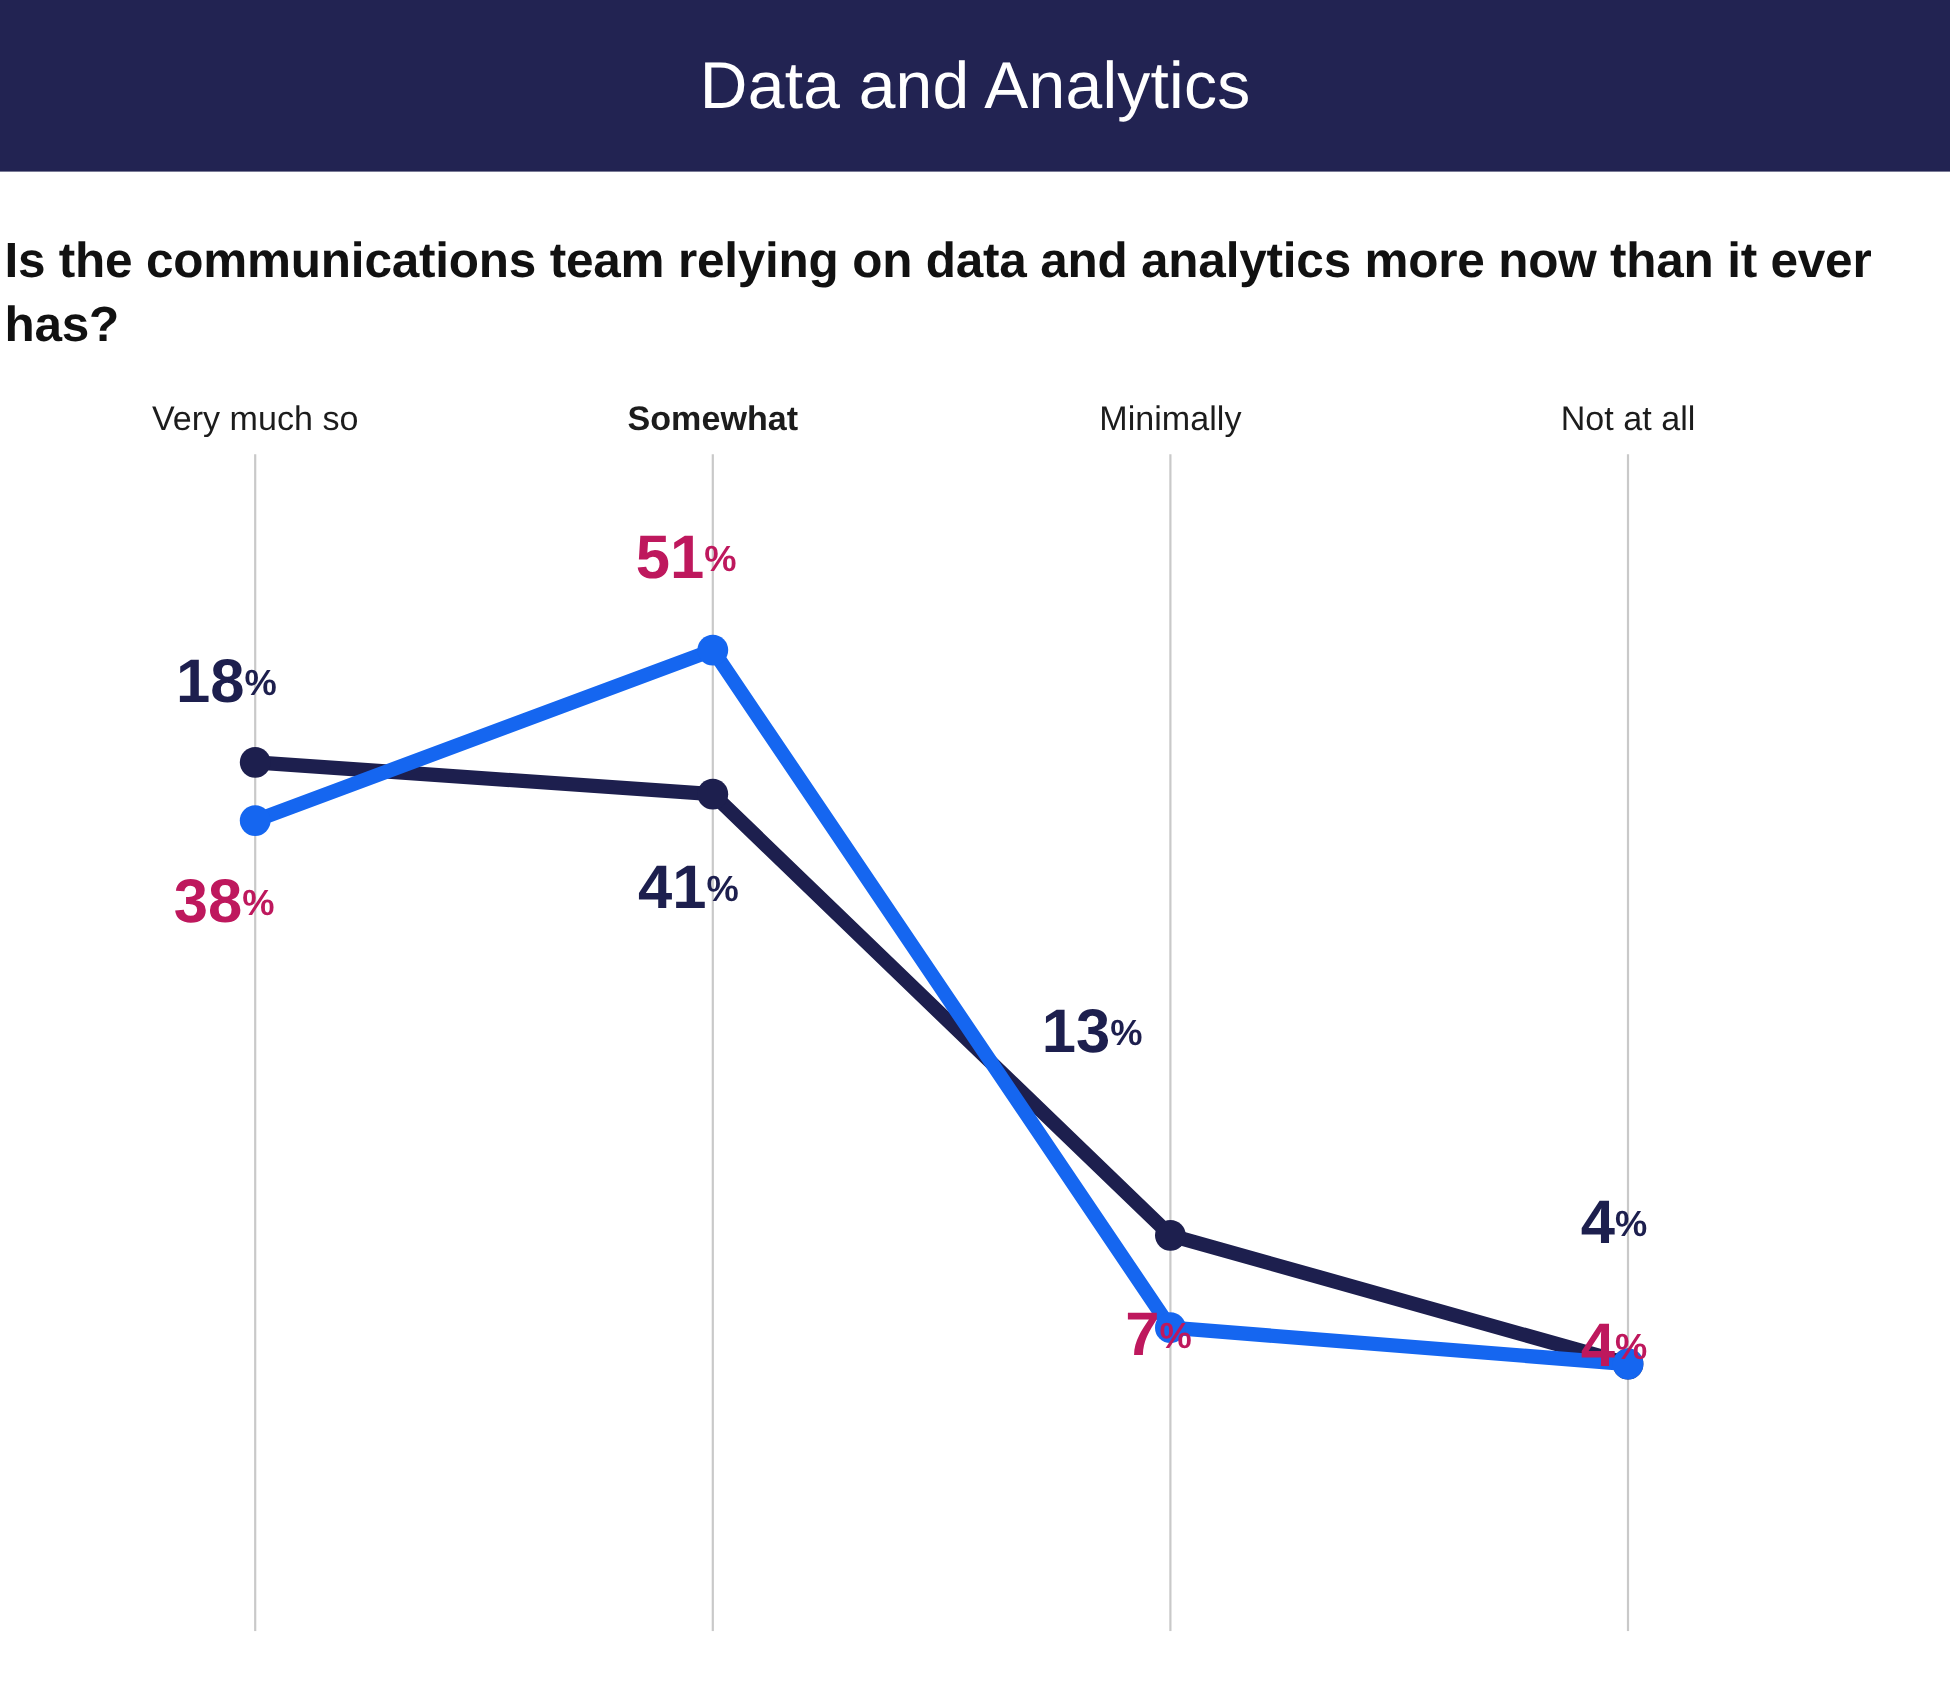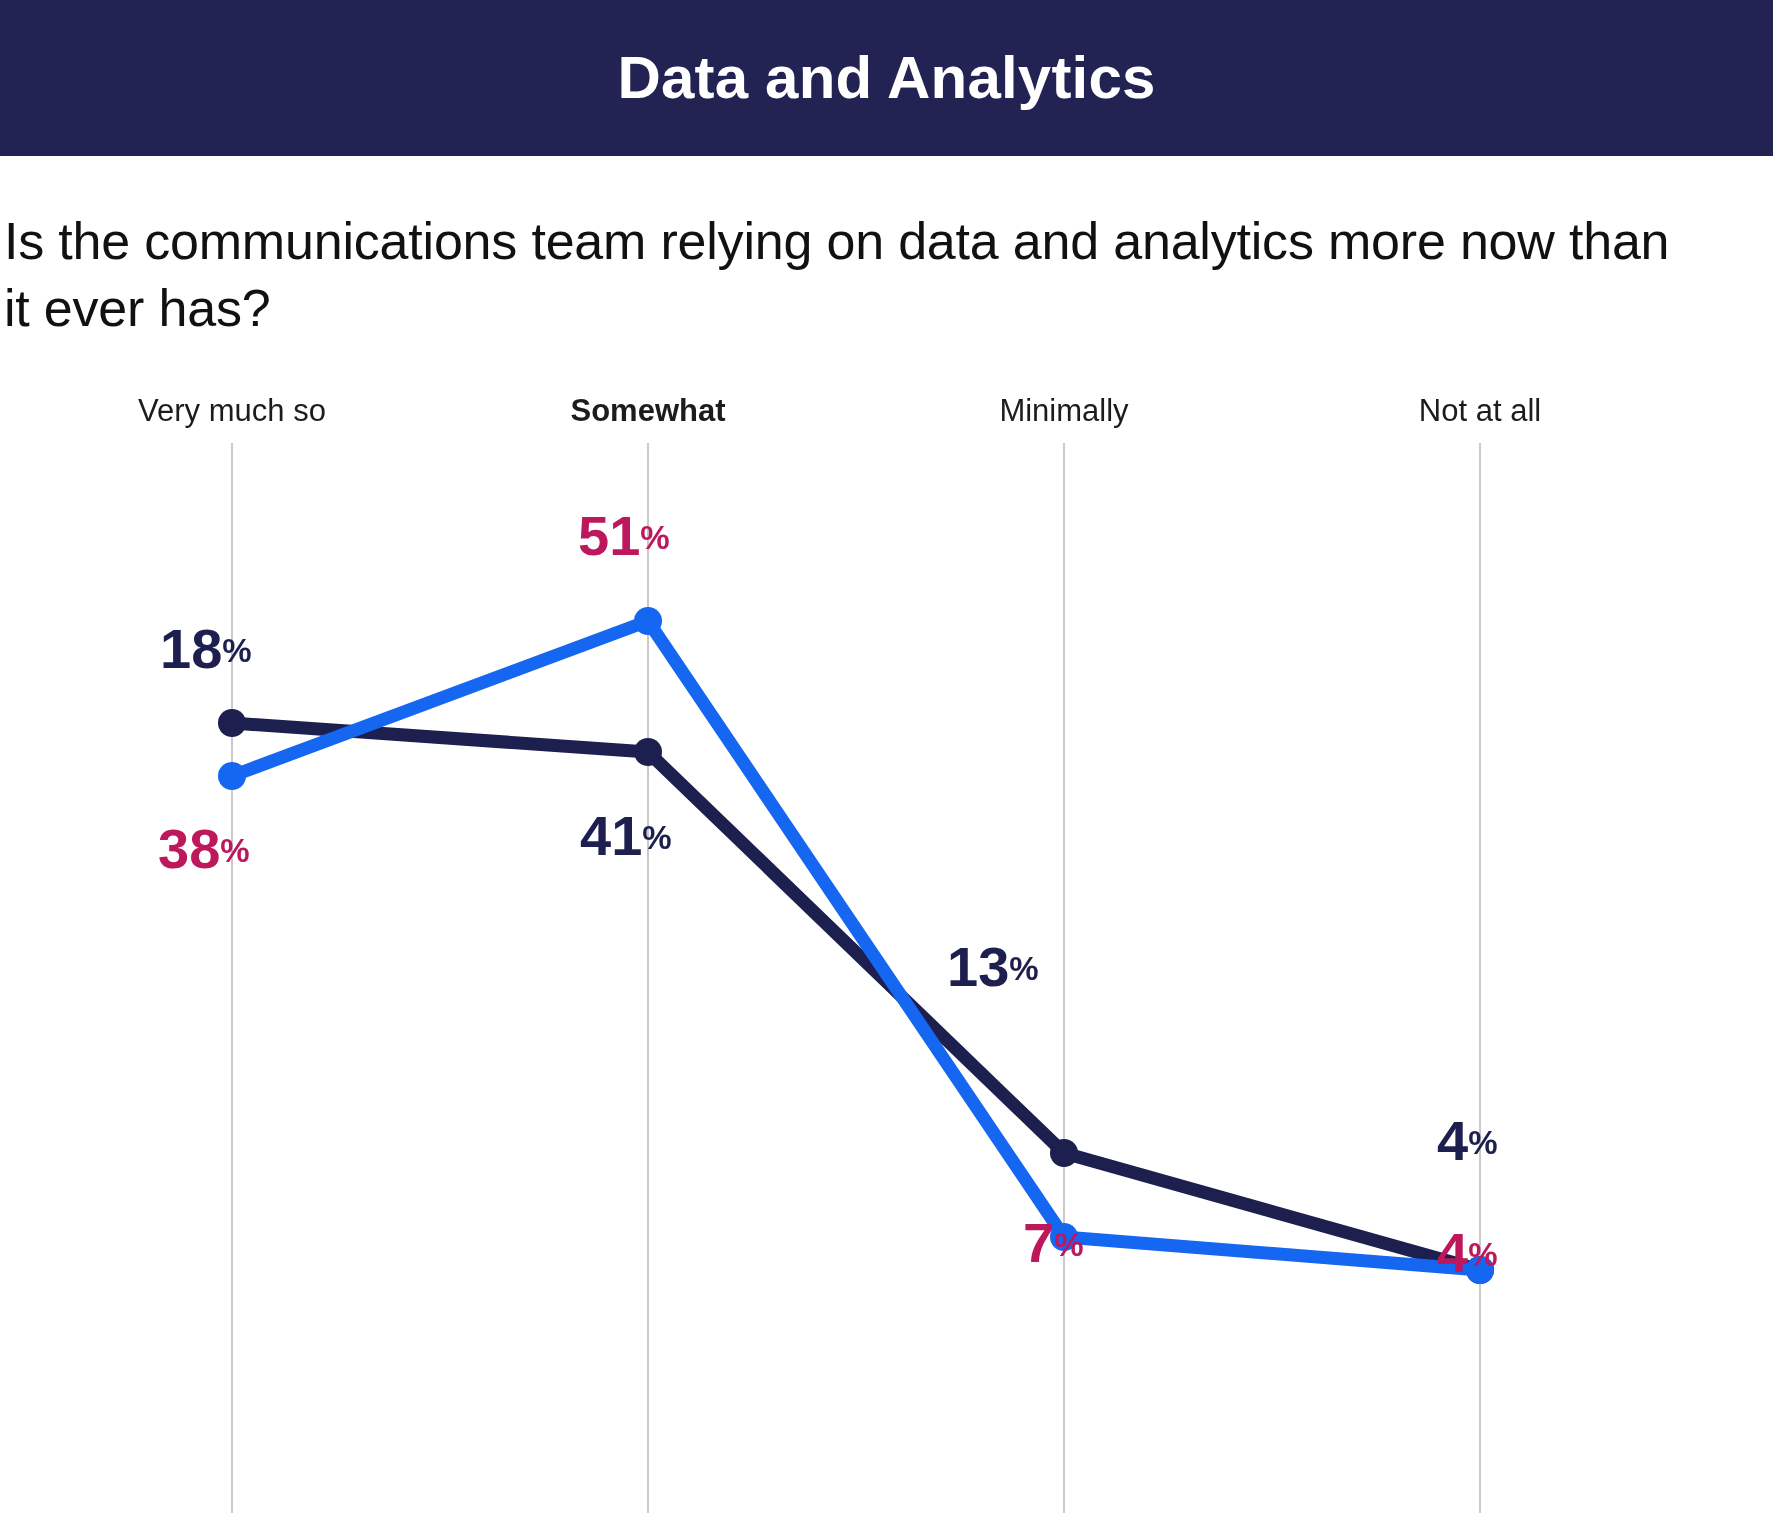--- a/index.html
+++ b/index.html
@@ -21,32 +21,32 @@
     height: 156px;
     background: #222352;
     display: flex;
     align-items: center;
     justify-content: center;
     box-sizing: border-box;
   }
   .header-title {
     color: #ffffff;
     font-size: 60px;
-    font-weight: bold;
+    font-weight: normal;
     letter-spacing: 0.2px;
     line-height: 1;
     text-align: center;
   }
 
   
   .question {
-    margin: 52px 0 12px 0;
+    margin: 52px 0 0 0;
     padding: 0 30px 0 4px;
-    font-size: 52px;
-    font-weight: normal;
+    font-size: 45px;
+    font-weight: bold;
     color: #111111;
     line-height: 1.28;
     max-width: 1700px;
     letter-spacing: -0.2px;
   }
 
   
   .chart-wrap {
     position: relative;
     width: 1773px;

